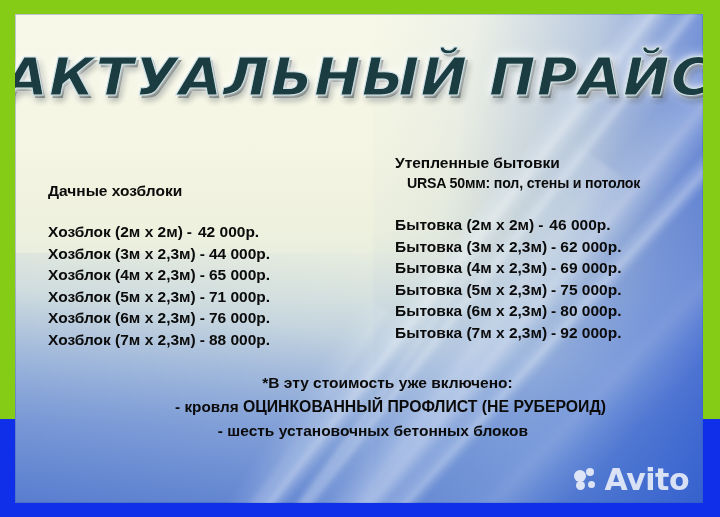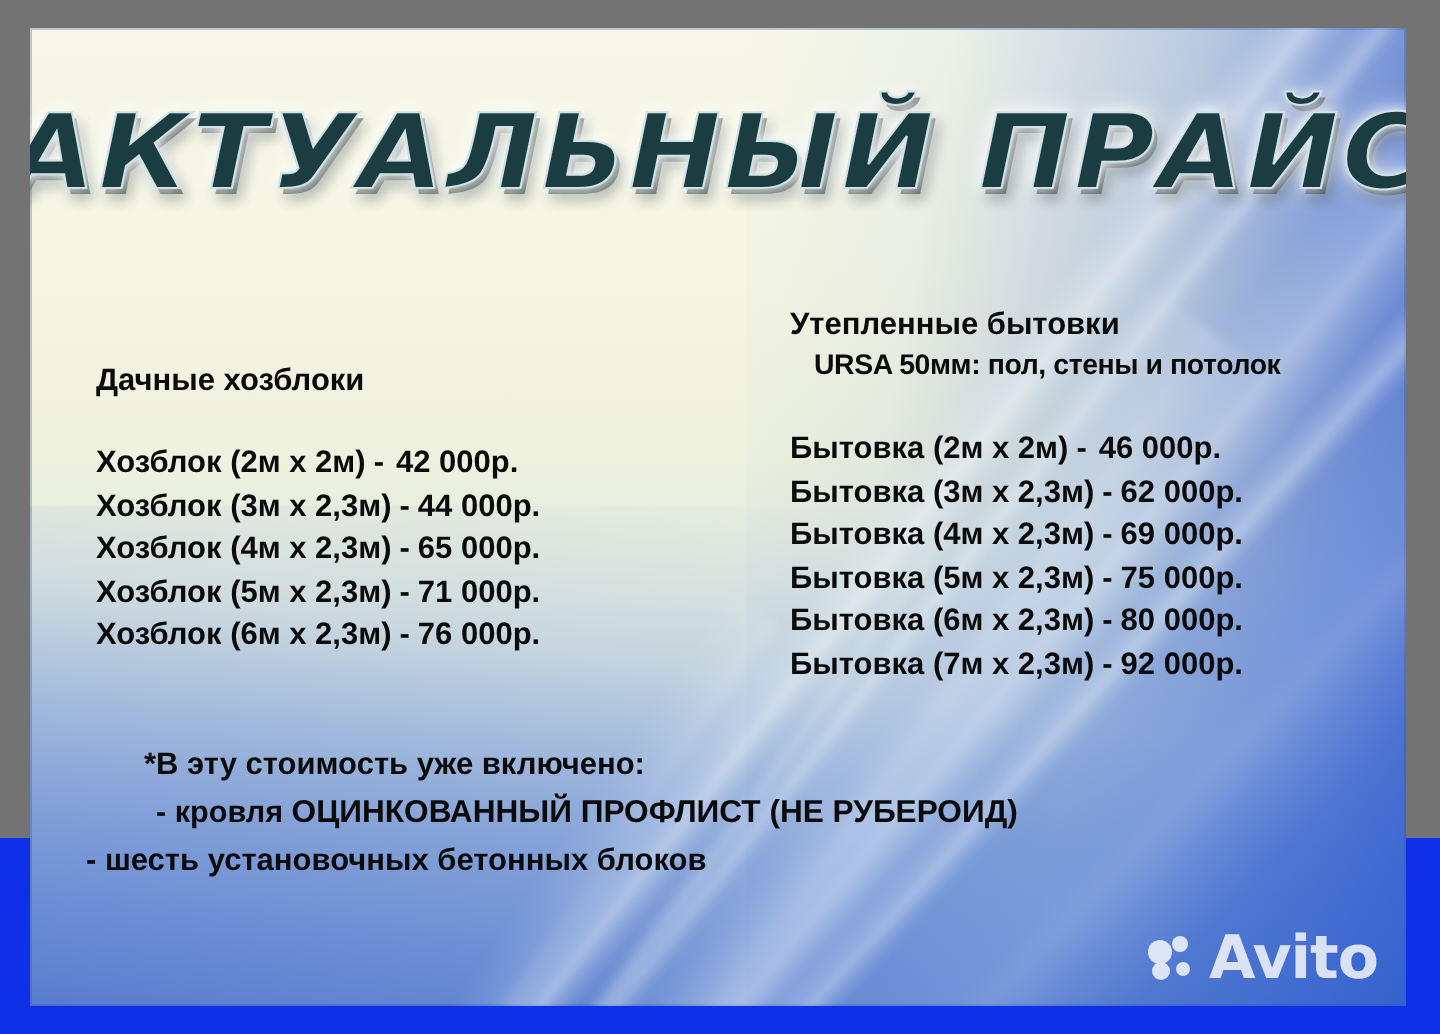--- a/index.html
+++ b/index.html
@@ -12,21 +12,21 @@
     height: 517px;
     overflow: hidden;
     font-family: "Liberation Sans", sans-serif;
   }
 
   
   #poster {
     position: relative;
     width: 720px;
     height: 419px;
-    background: #737373;
+    background: #84cc16;
     box-sizing: border-box;
   }
 
   
   #canvas {
     position: absolute;
     left: 15px;
     top: 14px;
     width: 688px;
     height: 489px;
@@ -168,20 +168,21 @@
     width: 688px;
     z-index: 5;
     color: #0b0b0b;
     font-family: "Liberation Sans", sans-serif;
     font-weight: bold;
   }
   .note {
     font-size: 15.5px;
     line-height: 24px;
     white-space: nowrap;
+    text-align: center;
   }
   #note-0 { padding-left: 57px; }
   #note-1 { padding-left: 47px; font-size: 15.3px; margin-left: 16px; }
   #note-2 { padding-left: 28px; }
   .caps { font-size: 15.8px; }
 
   
   #avito {
     position: absolute;
     right: 14px;
@@ -250,20 +251,23 @@
           </div>
           <div class="price-row">
             <span class="lbl">Хозблок (4м х 2,3м)</span><span class="dash">-</span><span class="amt">65 000р.</span>
           </div>
           <div class="price-row">
             <span class="lbl">Хозблок (5м х 2,3м)</span><span class="dash">-</span><span class="amt">71 000р.</span>
           </div>
           <div class="price-row">
             <span class="lbl">Хозблок (6м х 2,3м)</span><span class="dash">-</span><span class="amt">76 000р.</span>
           </div>
+          <div class="price-row">
+            <span class="lbl">Хозблок (7м х 2,3м)</span><span class="dash">-</span><span class="amt">88 000р.</span>
+          </div>
         </div>
       </div>
 
       <div class="col" id="col-right">
         <div class="col-head">
           <div>Утепленные бытовки</div>
           <div class="sub"><span class="indent">URSA 50мм: пол, стены и потолок</span></div>
         </div>
         <div class="price-list">
           <div class="price-row">

